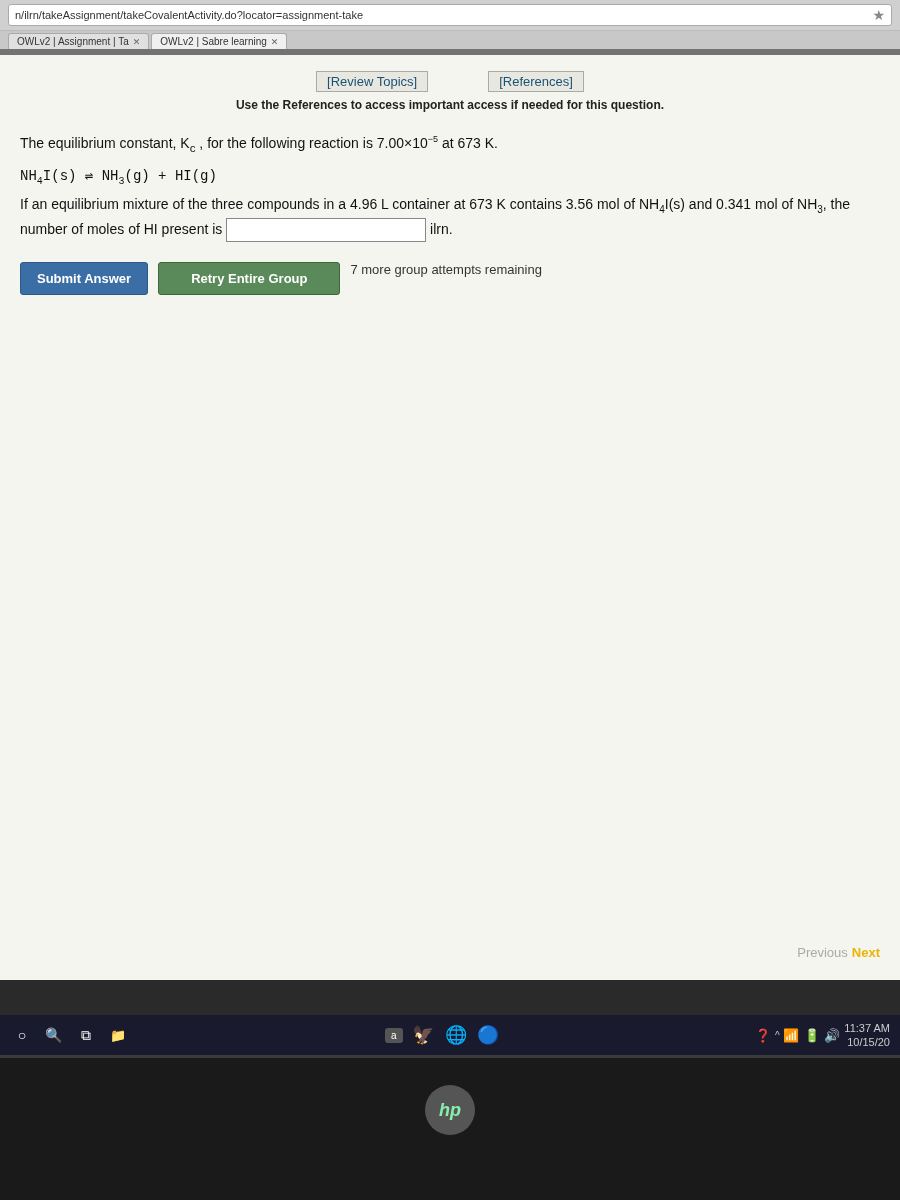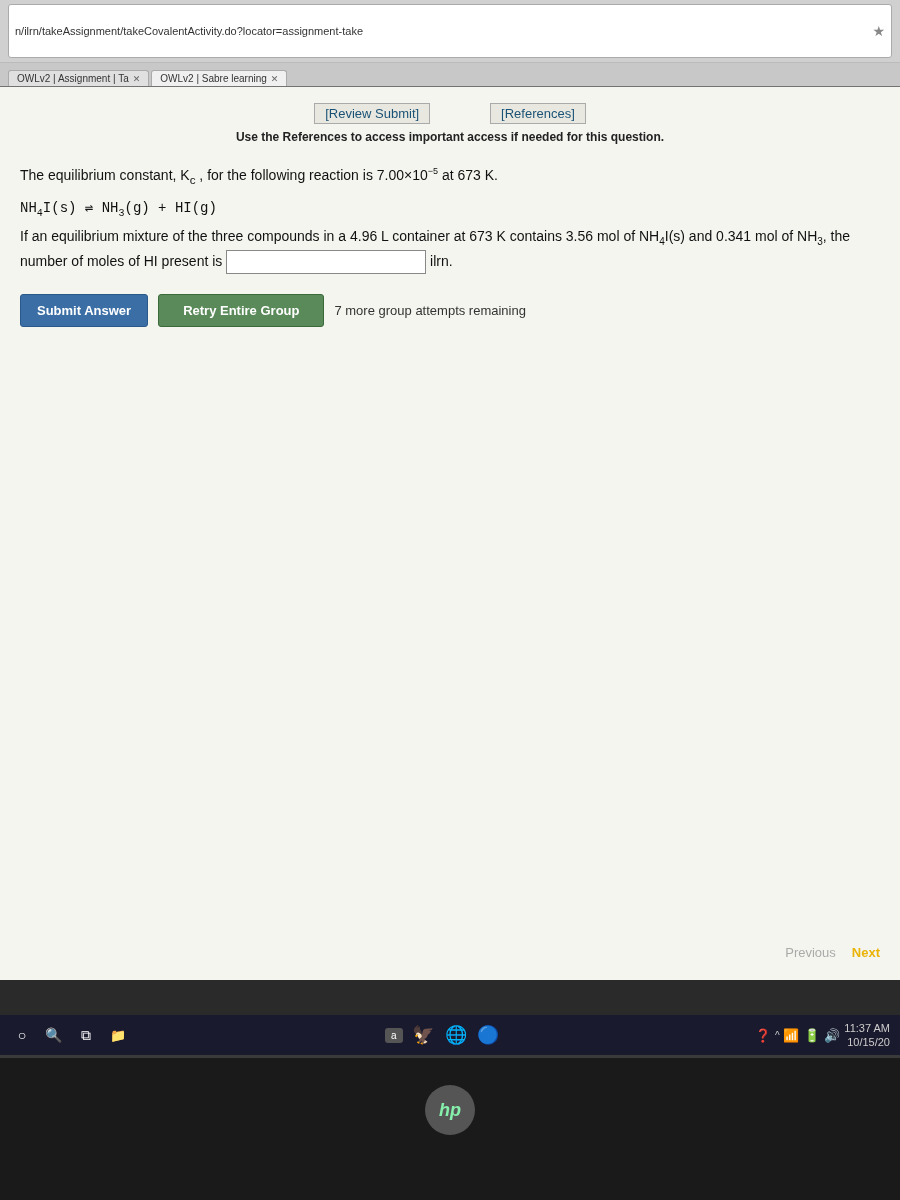--- a/index.html
+++ b/index.html
@@ -34,42 +34,42 @@
       gap: 6px;
       min-height: 30px;
       border-bottom: 1px solid #bbb;
     }
 
     .address-bar {
       flex: 1;
       background: white;
       border: 1px solid #aaa;
       border-radius: 3px;
-      padding: 18px 6px;
+      padding: 2px 6px;
       font-size: 11px;
       color: #333;
       display: flex;
       align-items: center;
       gap: 4px;
     }
 
     .star-icon {
       margin-left: auto;
       color: #888;
       font-size: 14px;
     }
 
     
     .tabs-bar {
       background: #c8c8c8;
       display: flex;
       align-items: flex-end;
       padding: 0 8px;
       min-height: 24px;
-      border-bottom: 1px solid #737373;
+      border-bottom: 6px solid #737373;
       font-size: 10px;
     }
 
     .tab {
       background: #e0e0e0;
       border: 1px solid #aaa;
       border-bottom: none;
       padding: 2px 8px;
       margin-right: 2px;
       border-radius: 3px 3px 0 0;
@@ -173,60 +173,60 @@
       width: 200px;
       height: 24px;
       font-size: 13px;
       display: inline-block;
       vertical-align: middle;
     }
 
     
     .buttons-row {
       display: flex;
-      align-items: center;
+      align-items: flex-start;
       gap: 10px;
       margin-top: 20px;
     }
 
     .btn-submit {
       background: #3a6ea5;
       color: white;
       border: 1px solid #2a5a8a;
       padding: 8px 16px;
       font-size: 13px;
       cursor: pointer;
       border-radius: 3px;
       font-weight: bold;
     }
 
     .btn-retry {
       background: #5a8a5a;
       color: white;
       border: 1px solid #3a6a3a;
-      padding: 8px 24px;
+      padding: 8px 32px;
       font-size: 13px;
       cursor: pointer;
       border-radius: 3px;
       font-weight: bold;
     }
 
     .attempts-text {
       font-size: 13px;
       color: #333;
     }
 
     
     .nav-arrows {
       position: absolute;
       bottom: 240px;
       right: 20px;
       display: flex;
       align-items: center;
-      gap: 16px;
+      gap: 4px;
     }
 
     .nav-prev {
       color: #888;
       font-size: 14px;
       cursor: pointer;
     }
 
     .nav-next {
       color: #1a5276;
@@ -355,21 +355,21 @@
     </div>
     <div class="tab active">
       <span>OWLv2 | Sabre learning</span>
       <span class="tab-close">✕</span>
     </div>
   </div>
 
   <div class="page-content">
 
     <div class="top-links">
-      <a class="top-link">[Review Submit]</a>
+      <a class="top-link">[Review Topics]</a>
       <a class="top-link">[References]</a>
     </div>
 
     <div class="reference-note">Use the References to access important access if needed for this question.</div>
 
     <div class="question-block">
 
       <p class="question-text">
         The equilibrium constant, K<sub>c</sub> , for the following reaction is 7.00×10<sup>−5</sup> at 673 K.
       </p>

